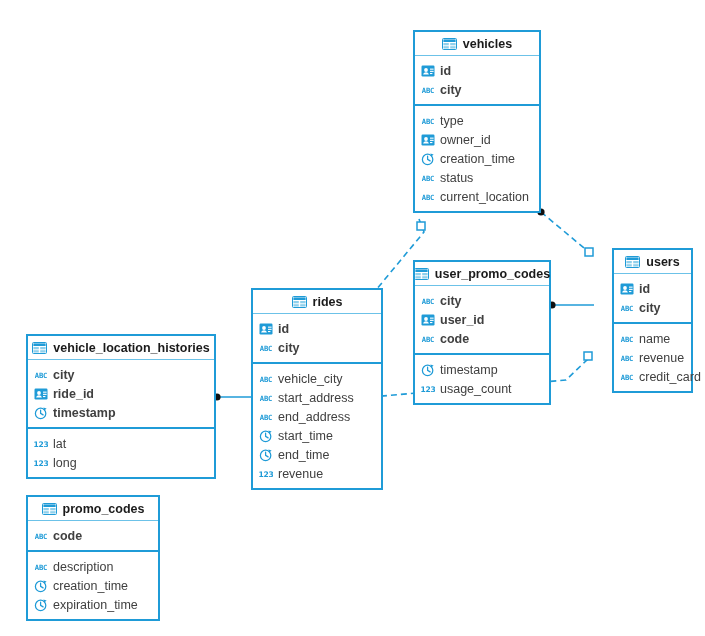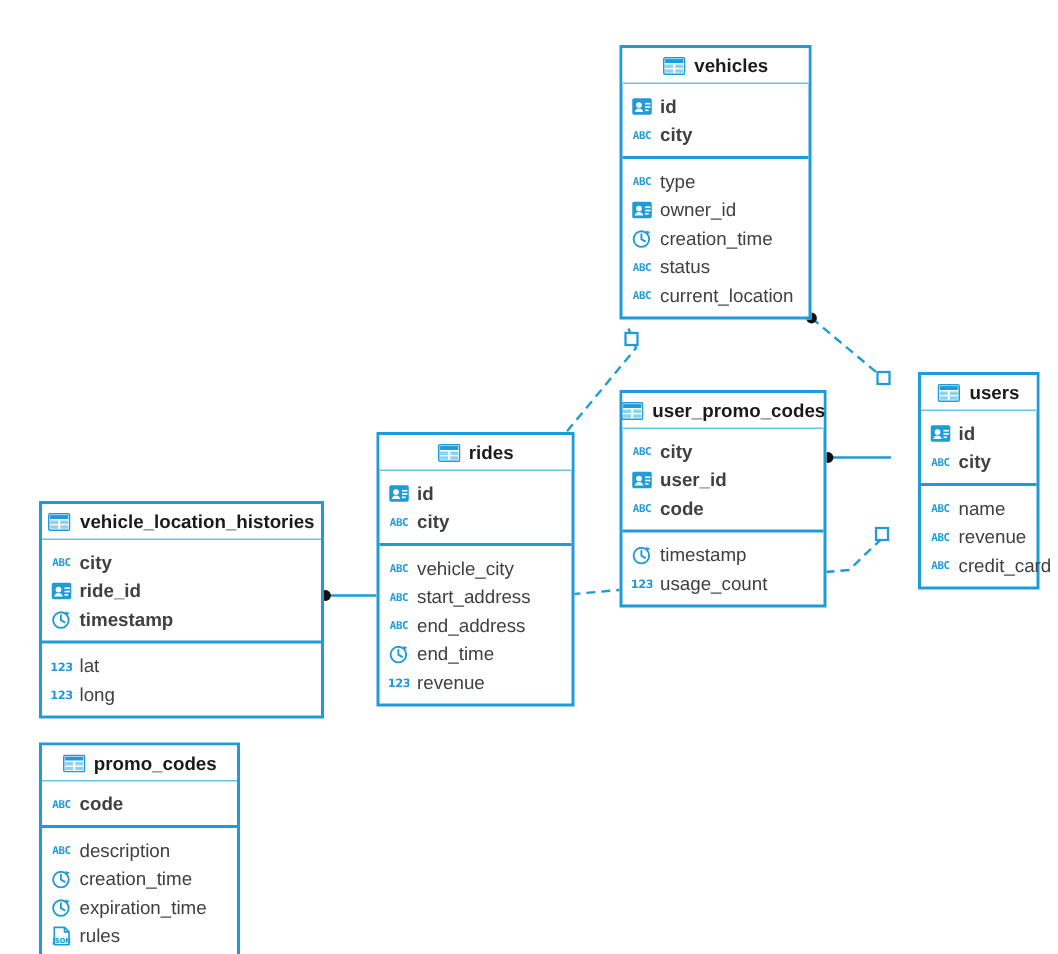--- a/index.html
+++ b/index.html
@@ -368,20 +368,30 @@
           <span class="fname">end_address</span>
         </div>
         <div class="row">
           <span class="ico">
             <svg viewBox="0 0 14 14">
               <circle cx="6.6" cy="7.4" r="5.2" fill="none" stroke="#1f9bd7" stroke-width="1.25"></circle>
               <path d="M6.6 4.2 V7.4 L9.1 8.9" fill="none" stroke="#1f9bd7" stroke-width="1.25" stroke-linecap="round"></path>
               <path d="M9.4 1.6 L12.6 2.6 L10.4 4.4 Z" fill="#1f9bd7"></path>
             </svg>
           </span>
+          <span class="fname">start_time</span>
+        </div>
+        <div class="row">
+          <span class="ico">
+            <svg viewBox="0 0 14 14">
+              <circle cx="6.6" cy="7.4" r="5.2" fill="none" stroke="#1f9bd7" stroke-width="1.25"></circle>
+              <path d="M6.6 4.2 V7.4 L9.1 8.9" fill="none" stroke="#1f9bd7" stroke-width="1.25" stroke-linecap="round"></path>
+              <path d="M9.4 1.6 L12.6 2.6 L10.4 4.4 Z" fill="#1f9bd7"></path>
+            </svg>
+          </span>
           <span class="fname">end_time</span>
         </div>
         <div class="row">
           <span class="ico">
             <svg viewBox="0 0 14 14">
               <text x="7" y="10" text-anchor="middle" font-family="&quot;DejaVu Sans&quot;, sans-serif" font-size="7.6" font-weight="bold" fill="#1f9bd7" letter-spacing="-0.3">123</text>
             </svg>
           </span>
           <span class="fname">revenue</span>
         </div>
@@ -499,26 +509,15 @@
         <div class="row">
           <span class="ico">
             <svg viewBox="0 0 14 14">
               <circle cx="6.6" cy="7.4" r="5.2" fill="none" stroke="#1f9bd7" stroke-width="1.25"></circle>
               <path d="M6.6 4.2 V7.4 L9.1 8.9" fill="none" stroke="#1f9bd7" stroke-width="1.25" stroke-linecap="round"></path>
               <path d="M9.4 1.6 L12.6 2.6 L10.4 4.4 Z" fill="#1f9bd7"></path>
             </svg>
           </span>
           <span class="fname">expiration_time</span>
         </div>
-        <div class="row">
-          <span class="ico">
-            <svg viewBox="0 0 14 14">
-              <path d="M2.2 1.2 H9 L12 4.2 V12.8 H2.2 Z" fill="#ffffff" stroke="#1f9bd7" stroke-width="1.1" stroke-linejoin="round"></path>
-              <path d="M9 1.2 V4.2 H12" fill="none" stroke="#1f9bd7" stroke-width="1.1"></path>
-              <text x="7.1" y="11.6" text-anchor="middle" font-family="&quot;DejaVu Sans&quot;, sans-serif" font-size="4.4" font-weight="bold" fill="#1f9bd7">JSON</text>
-              <rect x="2.2" y="7.2" width="9.8" height="5.6" fill="#1f9bd7" opacity="0.12"></rect>
-            </svg>
-          </span>
-          <span class="fname">rules</span>
-        </div>
       </div>
     </div>
   </div>
 
 </body></html>

